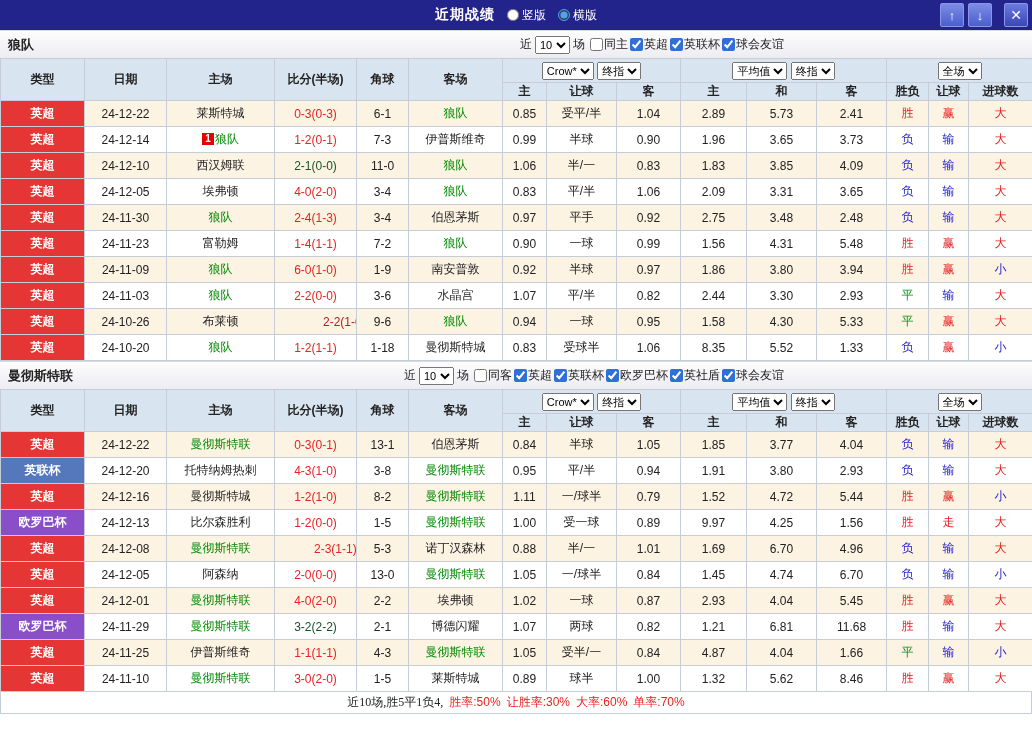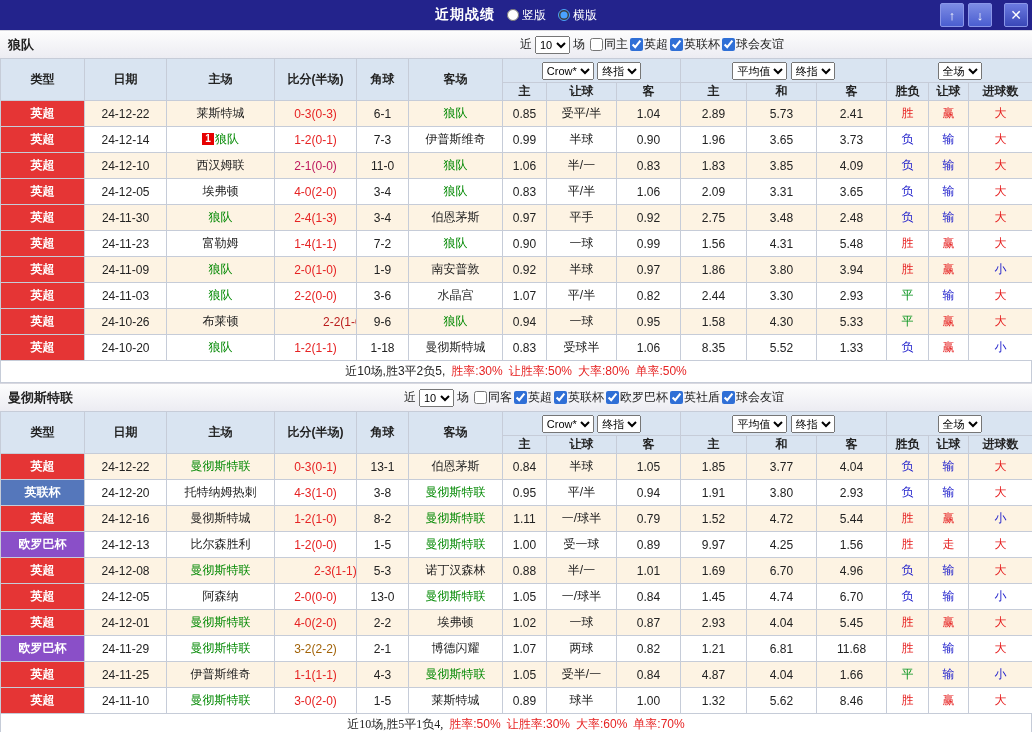--- a/index.html
+++ b/index.html
@@ -178,21 +178,21 @@
           <td>3.65</td>
           <td>3.73</td>
           <td style="color: rgb(34, 34, 204);">负</td>
           <td style="color: rgb(34, 34, 204);">输</td>
           <td style="color: rgb(230, 34, 34);">大</td>
         </tr>
         <tr>
           <td class="league" style="color: rgb(255, 255, 255); background: rgb(229, 53, 53); font-weight: bold;">英超</td>
           <td>24-12-10</td>
           <td><span>西汉姆联</span></td>
-          <td style="color: #be185d;">2-1(0-0)</td>
+          <td style="color: #14532d;">2-1(0-0)</td>
           <td>11-0</td>
           <td><span style="color: rgb(0, 136, 0);">狼队</span></td>
           <td>1.06</td>
           <td>半/一</td>
           <td>0.83</td>
           <td>1.83</td>
           <td>3.85</td>
           <td>4.09</td>
           <td style="color: rgb(34, 34, 204);">负</td>
           <td style="color: rgb(34, 34, 204);">输</td>
@@ -246,21 +246,21 @@
           <td>4.31</td>
           <td>5.48</td>
           <td style="color: rgb(230, 34, 34);">胜</td>
           <td style="color: rgb(230, 34, 34);">赢</td>
           <td style="color: rgb(230, 34, 34);">大</td>
         </tr>
         <tr>
           <td class="league" style="color: rgb(255, 255, 255); background: rgb(229, 53, 53); font-weight: bold;">英超</td>
           <td>24-11-09</td>
           <td><span style="color: rgb(0, 136, 0);">狼队</span></td>
-          <td style="color: rgb(230, 34, 34);">2-0(1-0)</td>
+          <td style="color: rgb(230, 34, 34);">6-0(1-0)</td>
           <td>1-9</td>
           <td><span>南安普敦</span></td>
           <td>0.92</td>
           <td>半球</td>
           <td>0.97</td>
           <td>1.86</td>
           <td>3.80</td>
           <td>3.94</td>
           <td style="color: rgb(230, 34, 34);">胜</td>
           <td style="color: rgb(230, 34, 34);">赢</td>
@@ -312,27 +312,20 @@
           <td>1.06</td>
           <td>8.35</td>
           <td>5.52</td>
           <td>1.33</td>
           <td style="color: rgb(34, 34, 204);">负</td>
           <td style="color: rgb(230, 34, 34);">赢</td>
           <td style="color: rgb(34, 34, 204);">小</td>
         </tr>
       </tbody>
   </table>
-  <div class="summary">
-      <span style="color: rgb(34, 34, 34);">近10场,胜3平2负5,</span>
-      <span style="color: rgb(230, 34, 34);">胜率:30%</span>
-      <span style="color: rgb(230, 34, 34);">让胜率:50%</span>
-      <span style="color: rgb(230, 34, 34);">大率:80%</span>
-      <span style="color: rgb(230, 34, 34);">单率:50%</span>
-    </div>
 </section>
 
 <section>
   <div class="filter-row">
     <span class="team-name">曼彻斯特联</span>
     <div class="filters">
       <span>近</span>
       <select><option>10</option></select>
       <span>场</span>
       <span><label class="cb">
@@ -523,21 +516,21 @@
           <td>4.04</td>
           <td>5.45</td>
           <td style="color: rgb(230, 34, 34);">胜</td>
           <td style="color: rgb(230, 34, 34);">赢</td>
           <td style="color: rgb(230, 34, 34);">大</td>
         </tr>
         <tr>
           <td class="league" style="color: rgb(255, 255, 255); background: rgb(138, 79, 200); font-weight: bold;">欧罗巴杯</td>
           <td>24-11-29</td>
           <td><span style="color: rgb(0, 136, 0);">曼彻斯特联</span></td>
-          <td style="color: #a16207;">3-2(2-2)</td>
+          <td style="color: #14532d;">3-2(2-2)</td>
           <td>2-1</td>
           <td><span>博德闪耀</span></td>
           <td>1.07</td>
           <td>两球</td>
           <td>0.82</td>
           <td>1.21</td>
           <td>6.81</td>
           <td>11.68</td>
           <td style="color: rgb(230, 34, 34);">胜</td>
           <td style="color: rgb(34, 34, 204);">输</td>

